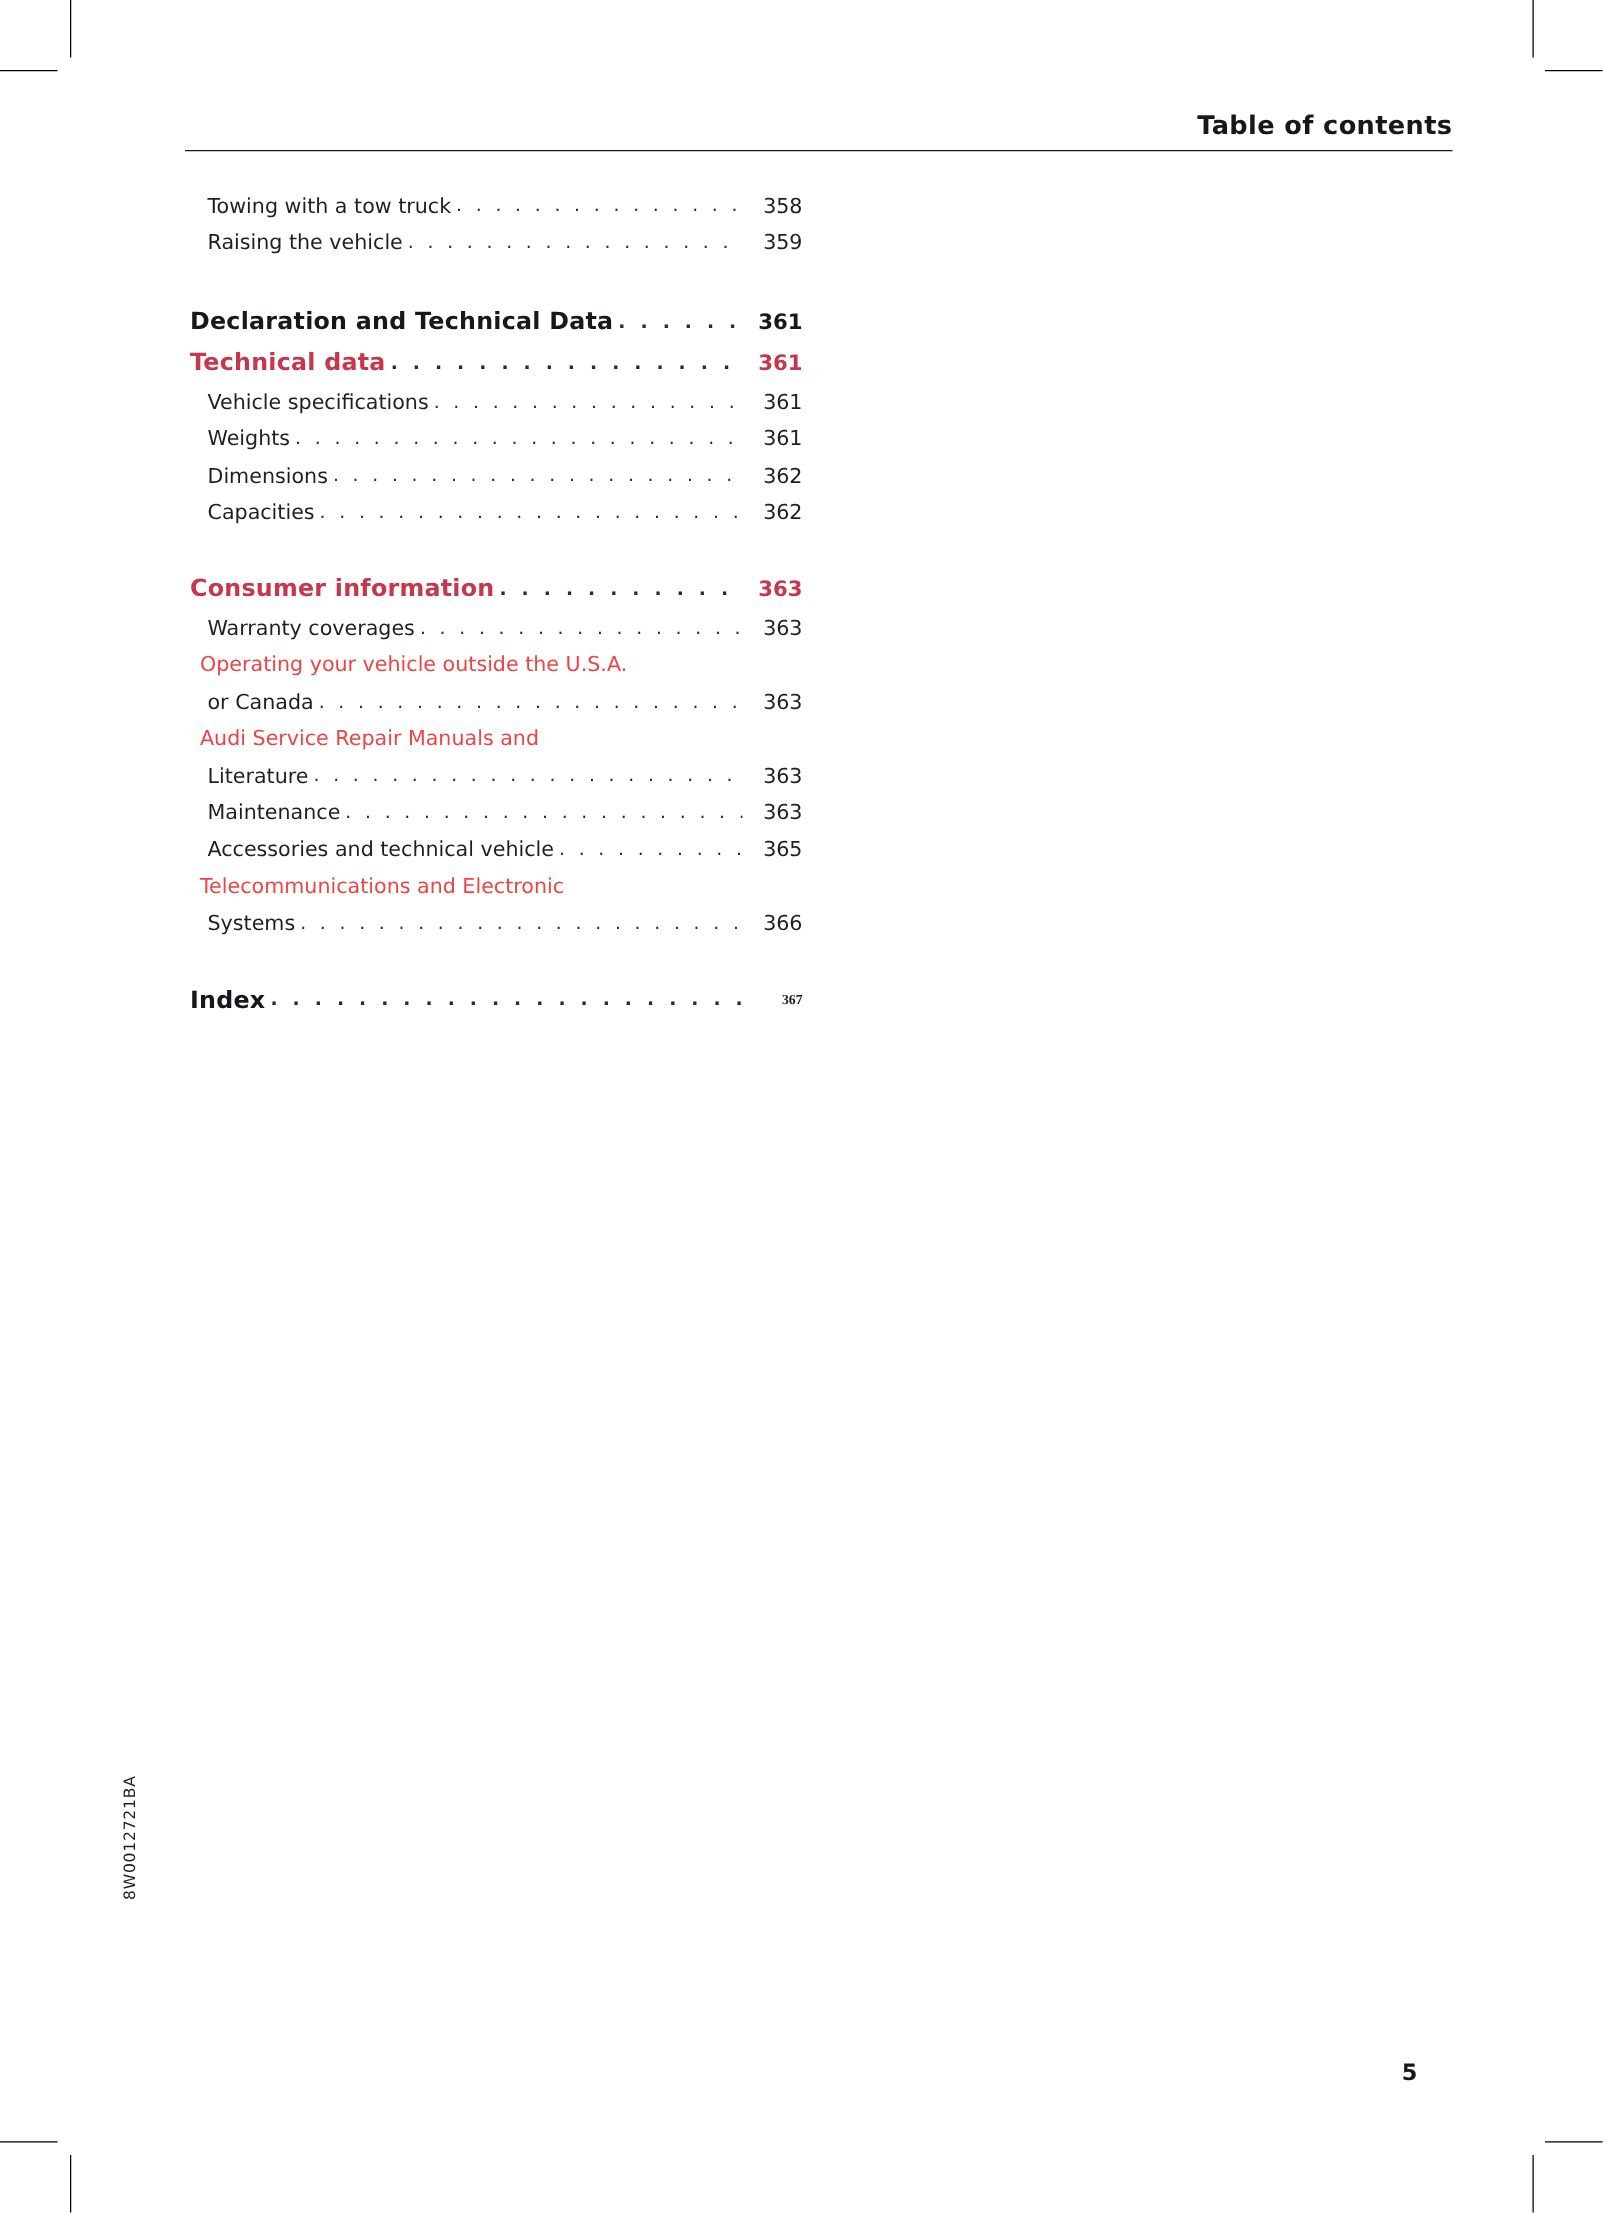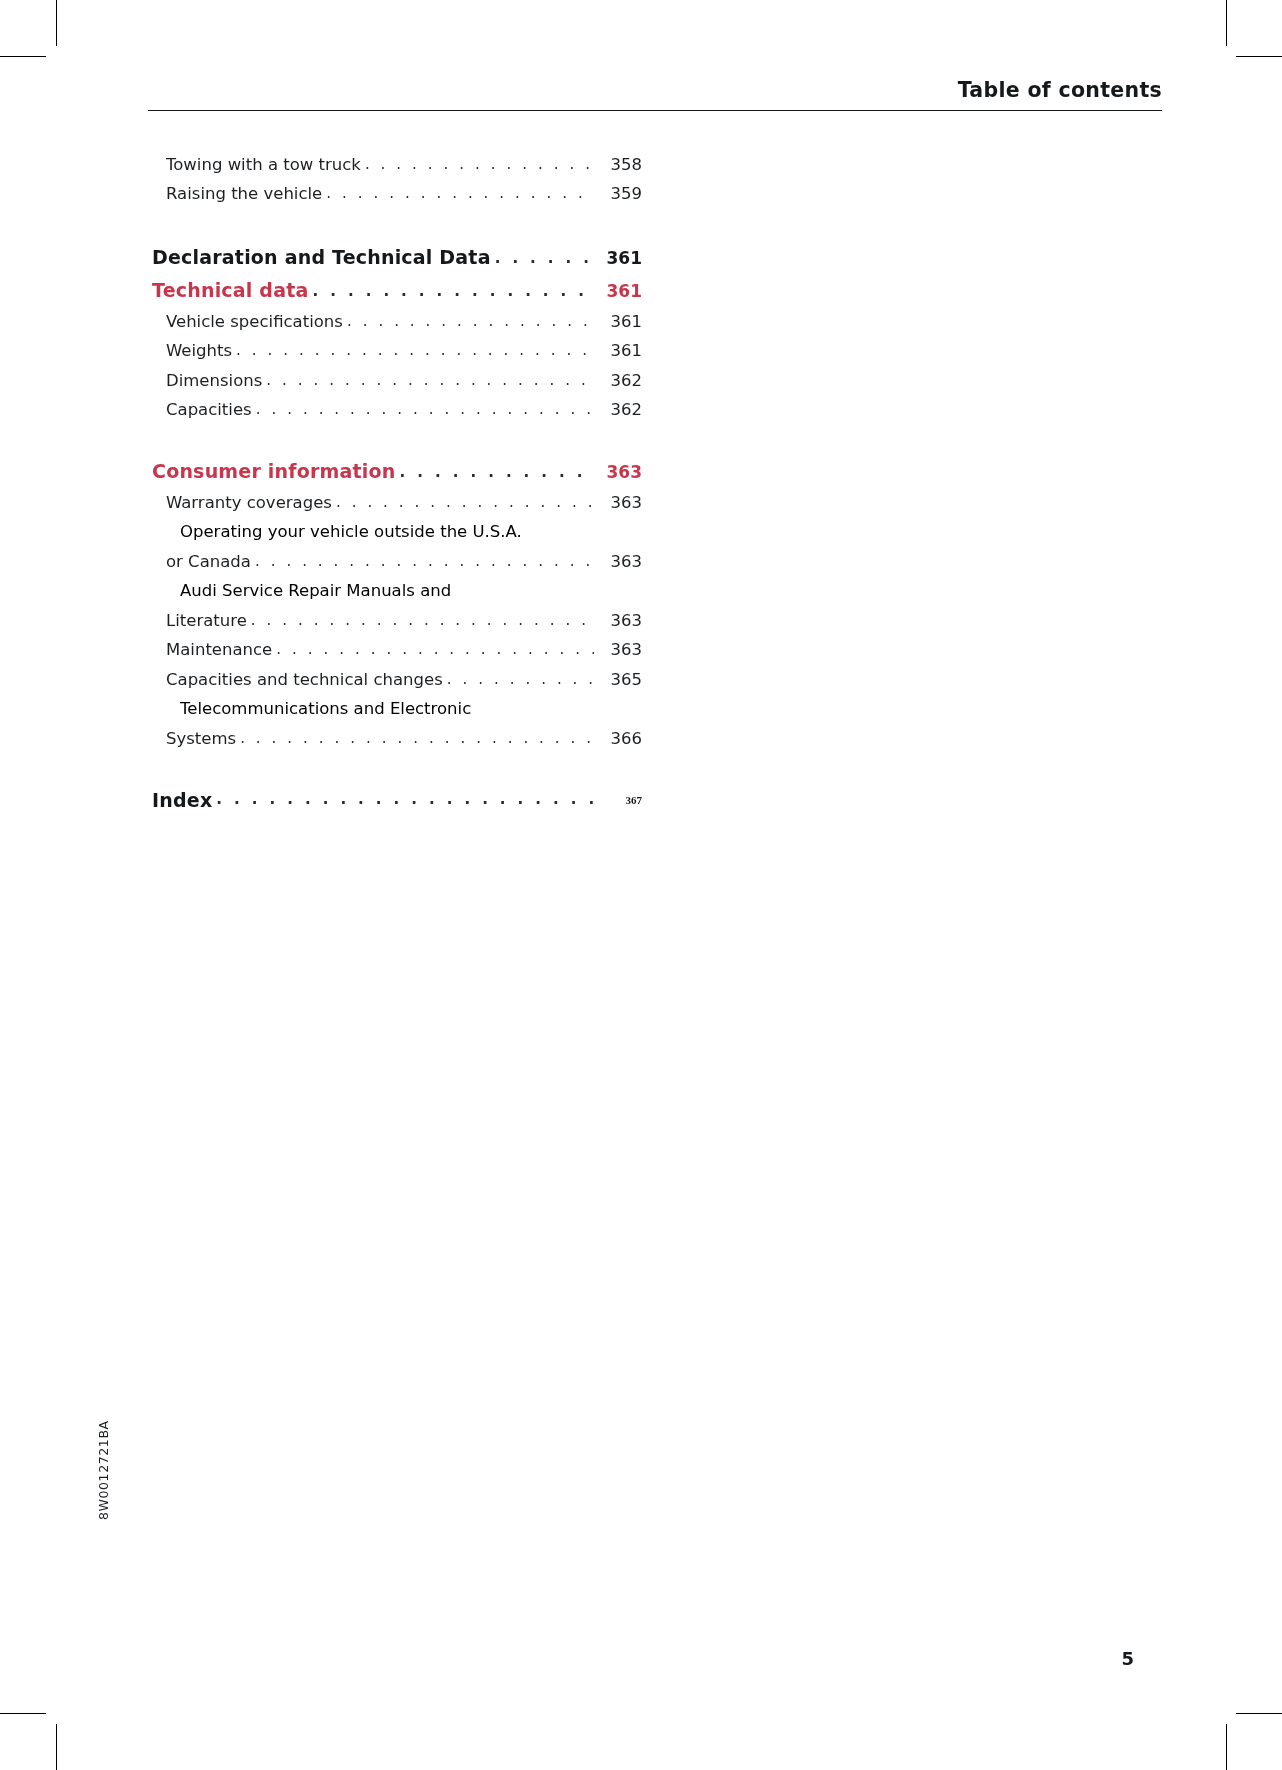--- a/index.html
+++ b/index.html
@@ -39,20 +39,21 @@
     top: 78px;
     width: 1014px;
   }
   .header-title {
     text-align: right;
     font-size: 20.5px;
     font-weight: bold;
     letter-spacing: 0.3px;
     color: #15191c;
     padding-bottom: 8px;
+    margin-top: 10px;
   }
   .header-rule {
     border-bottom: 1.4px solid #15191c;
     width: 100%;
   }
 
   
   .toc {
     position: absolute;
     left: 152px;
@@ -94,22 +95,22 @@
     font-size: 16.5px;
     color: #1d2023;
     margin-left: 14px;
     padding: 6.5px 0;
     width: calc(100% - 14px);
   }
   .entry .page-num { font-size: 16.5px; }
 
   .entry-cont {
     font-size: 16.5px;
-    color: #000000;
-    margin-left: 28px;
+    color: #ef4444;
+    margin-left: 8px;
     padding: 6.5px 0;
     width: calc(100% - 14px);
   }
 
   .chapter {
     font-size: 19px;
     font-weight: bold;
     color: #15191c;
     letter-spacing: 0.2px;
     padding: 7px 0;
@@ -264,21 +265,21 @@
         <span class="label">Literature</span>
         <span class="leader">. . . . . . . . . . . . . . . . . . . . . . . . . . . . . . . . . . . . . . . . . . . . . . . . . . . . . . . .</span>
         <span class="page-num">363</span>
       </div>
       <div class="row entry">
         <span class="label">Maintenance</span>
         <span class="leader">. . . . . . . . . . . . . . . . . . . . . . . . . . . . . . . . . . . . . . . . . . . . . . . . . . . . . . . .</span>
         <span class="page-num">363</span>
       </div>
       <div class="row entry">
-        <span class="label">Capacities and technical changes</span>
+        <span class="label">Accessories and technical vehicle</span>
         <span class="leader">. . . . . . . . . . . . . . . . . . . . . . . . . . . . . . . . . . . . . . . . . . . . . . . . . . . . . . . .</span>
         <span class="page-num">365</span>
       </div>
       <div class="row entry-cont">
         <span class="label">Telecommunications and Electronic</span>
       </div>
       <div class="row entry">
         <span class="label">Systems</span>
         <span class="leader">. . . . . . . . . . . . . . . . . . . . . . . . . . . . . . . . . . . . . . . . . . . . . . . . . . . . . . . .</span>
         <span class="page-num">366</span>

